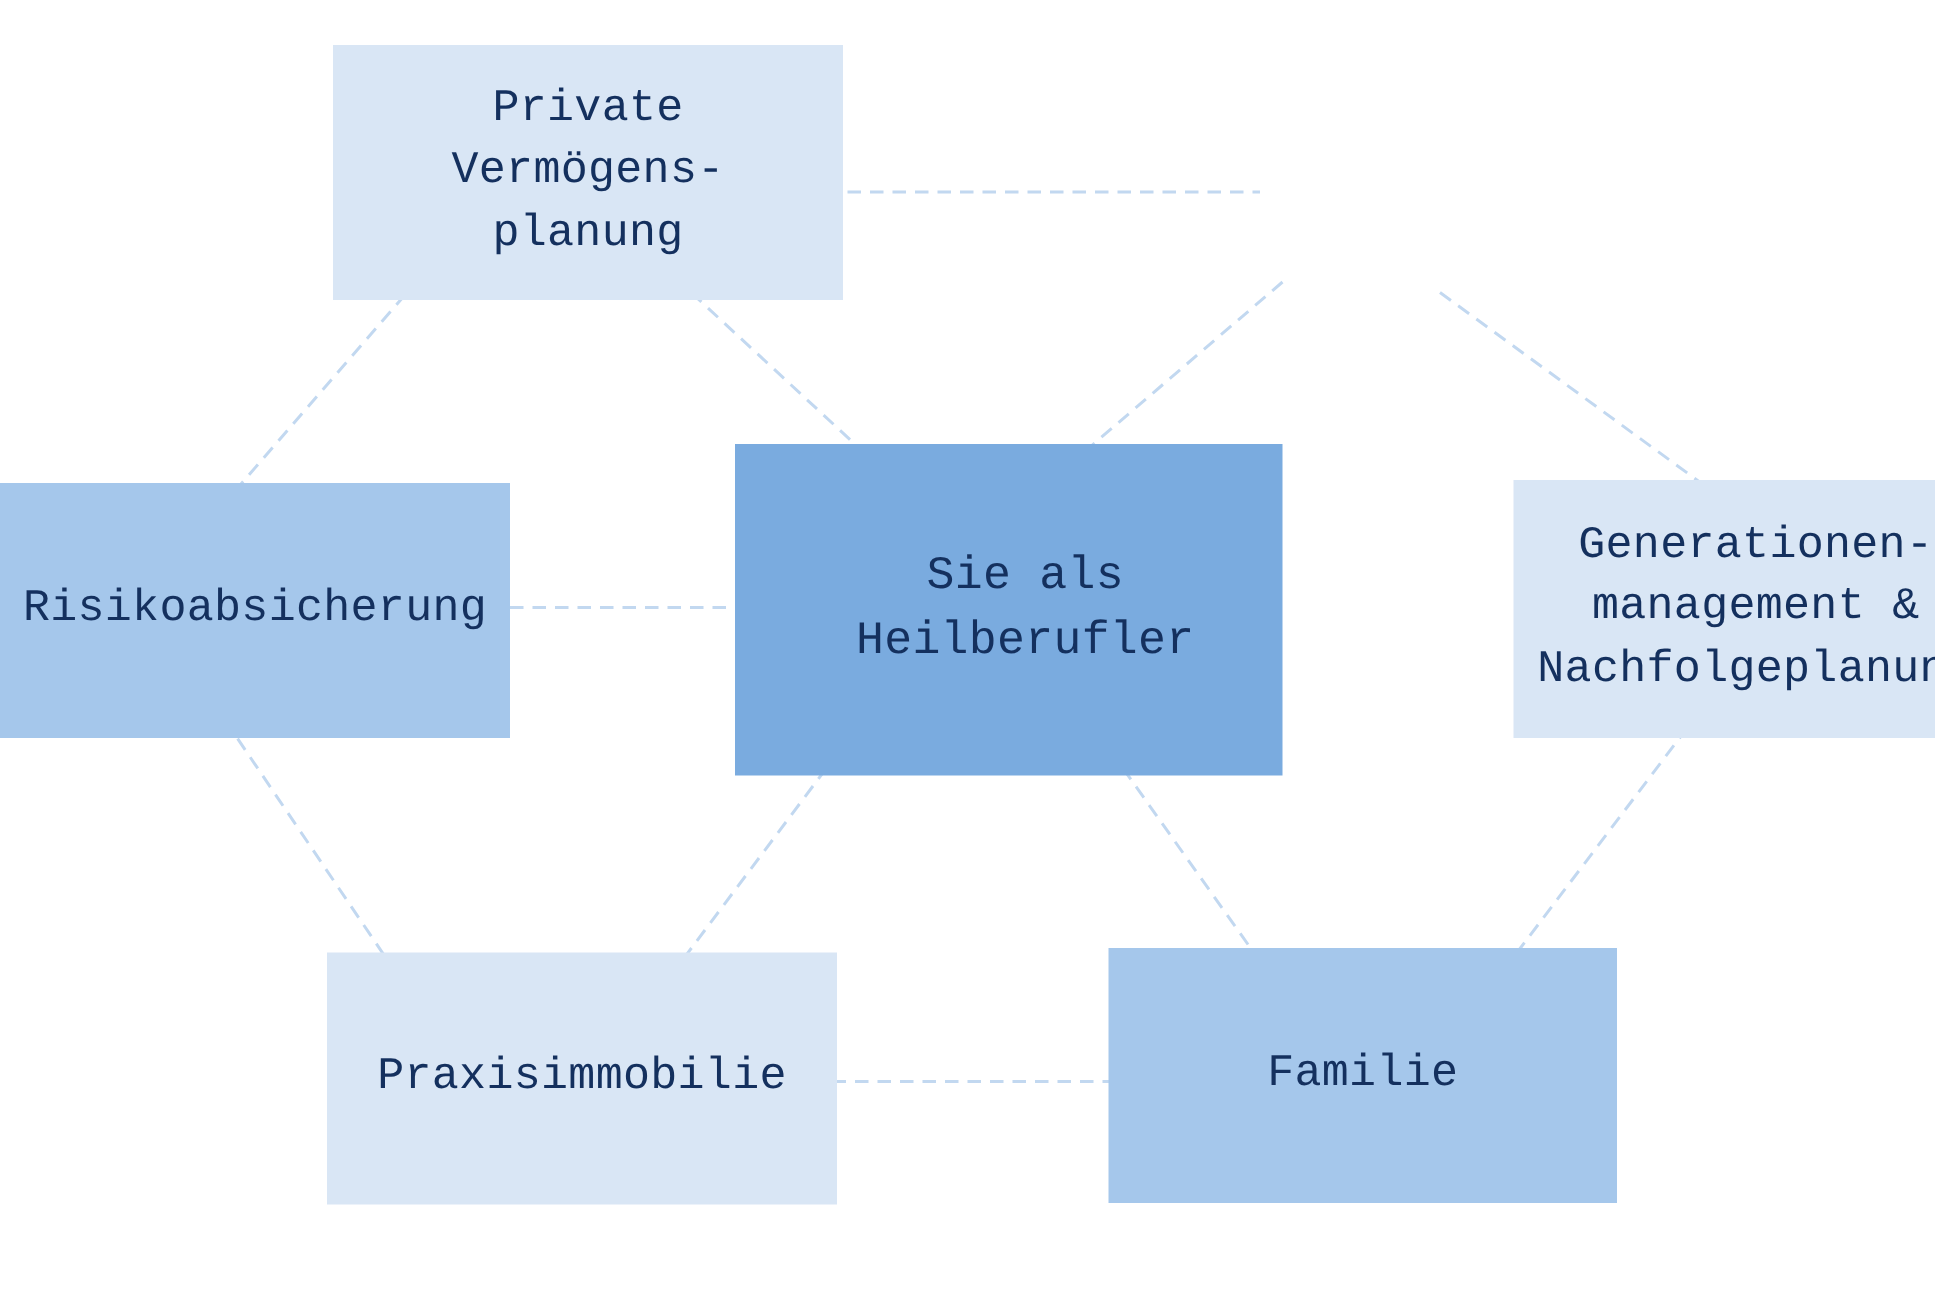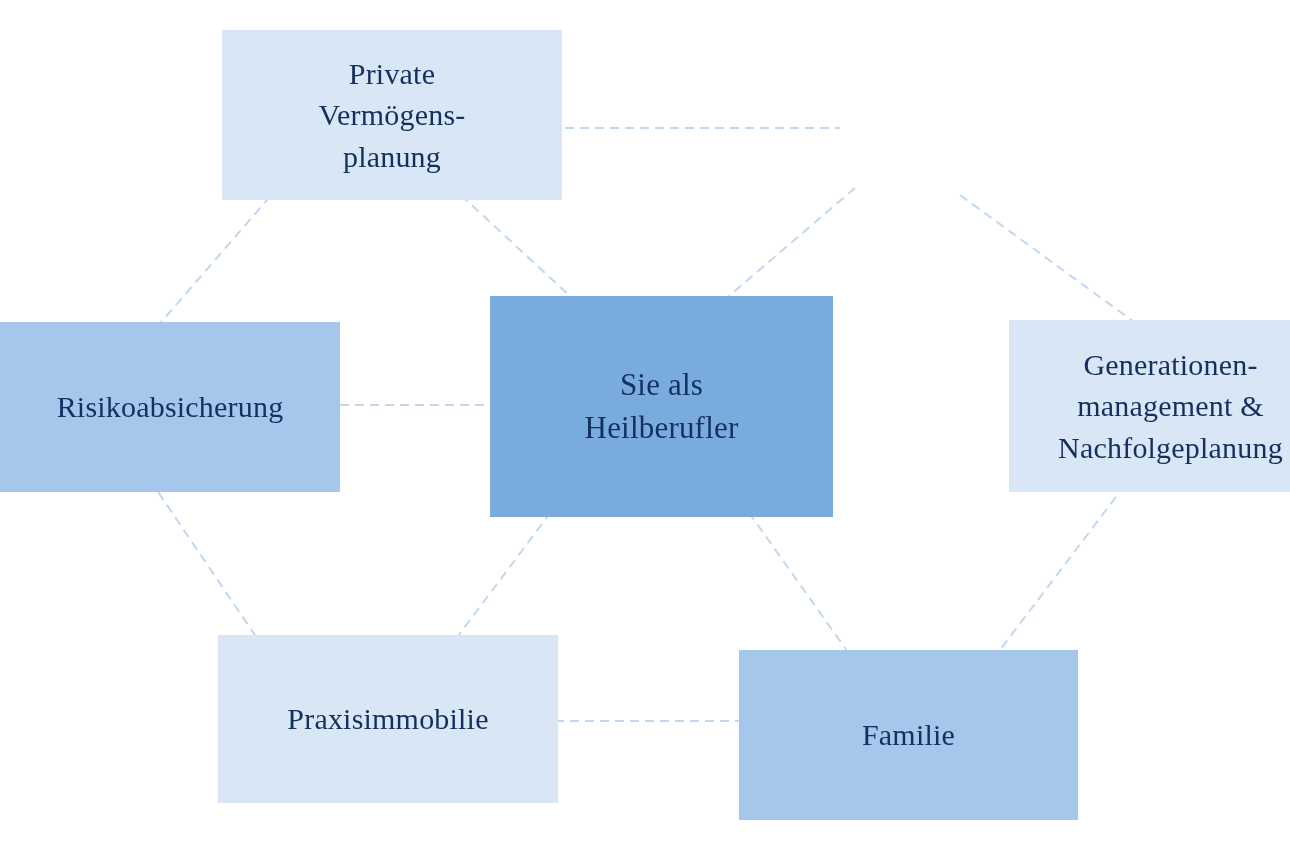--- a/index.html
+++ b/index.html
@@ -2,21 +2,21 @@
 <html><head>
 <meta charset="utf-8">
 <style>
   html, body { margin: 0; padding: 0; background: #ffffff; }
   .stage {
     position: relative;
     width: 1290px;
     height: 860px;
     background: #ffffff;
     overflow: hidden;
-    font-family: Liberation Serif, serif;
+    font-family: Liberation Mono, monospace;
   }
   .connectors {
     position: absolute;
     left: 0; top: 0;
     width: 1290px; height: 860px;
   }
   .connectors line {
     stroke: #c2d8f0;
     stroke-width: 2;
     stroke-dasharray: 9 6;
@@ -33,24 +33,24 @@
     line-height: 1.38;
     letter-spacing: 0.2px;
   }
   .node-label { white-space: pre-line; }
   .tone-light  { background: #d9e6f5; }
   .tone-medium { background: #a5c7eb; }
   .tone-center { background: #7aabdf; }
   .node--tl { left: 222px; top: 30px;  width: 340px; height: 170px; }
   .node--tr { left: 739px; top: 30px;  width: 341px; height: 170px; }
   .node--l  { left: 0px;   top: 322px; width: 340px; height: 170px; }
-  .node--c  { left: 490px; top: 296px; width: 343px; height: 221px; font-size: 31px; }
+  .node--c  { left: 490px; top: 296px; width: 343px; height: 221px; font-size: 31px; padding-left: 22px; }
   .node--r  { left: 1009px; top: 320px; width: 323px; height: 172px; }
   .node--bl { left: 218px; top: 635px; width: 340px; height: 168px; }
-  .node--br { left: 739px; top: 632px; width: 339px; height: 170px; margin-top: 18px; }
+  .node--br { left: 739px; top: 632px; width: 339px; height: 170px; }
 </style>
 </head>
 <body>
 
 <div class="stage">
 
   <svg class="connectors" viewBox="0 0 1290 860" xmlns="http://www.w3.org/2000/svg">
     <line x1="460" y1="128" x2="840" y2="128"></line>
     <line x1="960" y1="195" x2="1145" y2="330"></line>
     <line x1="1125" y1="485" x2="1000" y2="650"></line>

